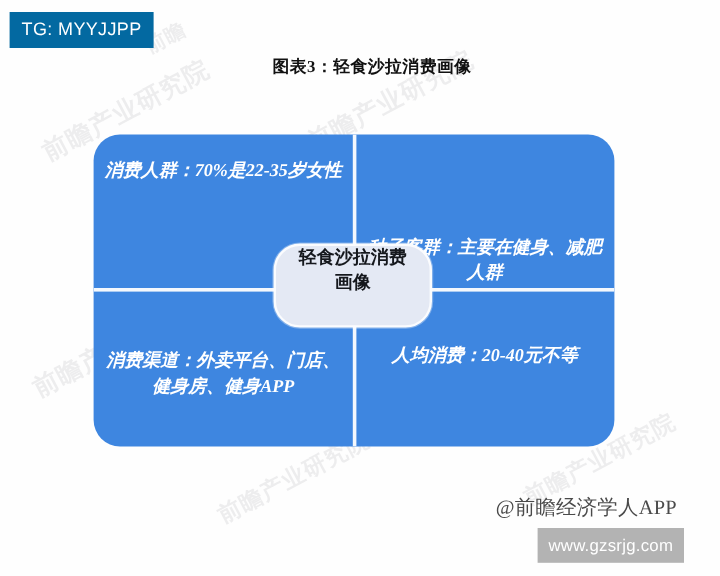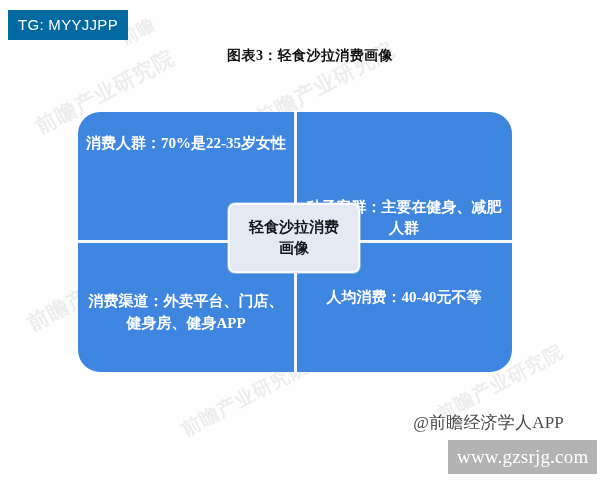--- a/index.html
+++ b/index.html
@@ -120,39 +120,40 @@
   .quad-text {
     font-family: "Liberation Serif", "DejaVu Serif", serif;
     font-weight: 700;
     font-size: 15px;
     line-height: 1.45;
     color: #ffffff;
     text-align: center;
     padding: 0 8px;
     width: 100%;
     box-sizing: border-box;
+    font-style: italic;
   }
   .quad-tl .quad-text { padding-top: 21px; }
   .quad-tr .quad-text { padding-top: 21px; }
   .quad-bl .quad-text { padding-top: 32px; }
   .quad-br .quad-text { padding-top: 44px; }
 
   
   #center-hub {
     position: absolute;
     left: 228px;
     top: 203px;
     width: 128px;
     height: 66px;
     background: #e4e9f4;
     border: 2px solid #fbfcfe;
-    border-radius: 7px;
+    border-radius: 22px;
     z-index: 20;
     display: flex;
-    align-items: center;
+    align-items: flex-start;
     justify-content: center;
     box-shadow: 0 0 0 1px rgba(255,255,255,0.35);
   }
   #center-hub-label {
     font-family: "Liberation Serif", "DejaVu Serif", serif;
     font-weight: 700;
     font-size: 15px;
     line-height: 1.4;
     color: #15181d;
     text-align: center;
@@ -181,22 +182,22 @@
     z-index: 12;
   }
 
   
   #site-badge {
     position: absolute;
     left: 448px;
     top: 440px;
     background: #b3b3b3;
     color: #ffffff;
-    font-family: Liberation Serif, serif;
-    font-size: 19px;
+    font-family: Liberation Sans, sans-serif;
+    font-size: 14px;
     line-height: 1;
     padding: 7px 9px 8px 9px;
     letter-spacing: 0.2px;
     z-index: 30;
   }
 </style>
 </head>
 <body>
 
 <div id="page">
@@ -218,21 +219,21 @@
     <div class="quad quad-tl">
       <div class="quad-text">消费人群：70%是22-35岁女性</div>
     </div>
     <div class="quad quad-tr">
       <div class="quad-text">种子客群：主要在健身、减肥人群</div>
     </div>
     <div class="quad quad-bl">
       <div class="quad-text">消费渠道：外卖平台、门店、健身房、健身APP</div>
     </div>
     <div class="quad quad-br">
-      <div class="quad-text">人均消费：40-40元不等</div>
+      <div class="quad-text">人均消费：20-40元不等</div>
     </div>
 
     <div class="divider-v"></div>
     <div class="divider-h"></div>
   </div>
 
   <div id="center-hub">
     <div id="center-hub-label">轻食沙拉消费画像</div>
   </div>
 

